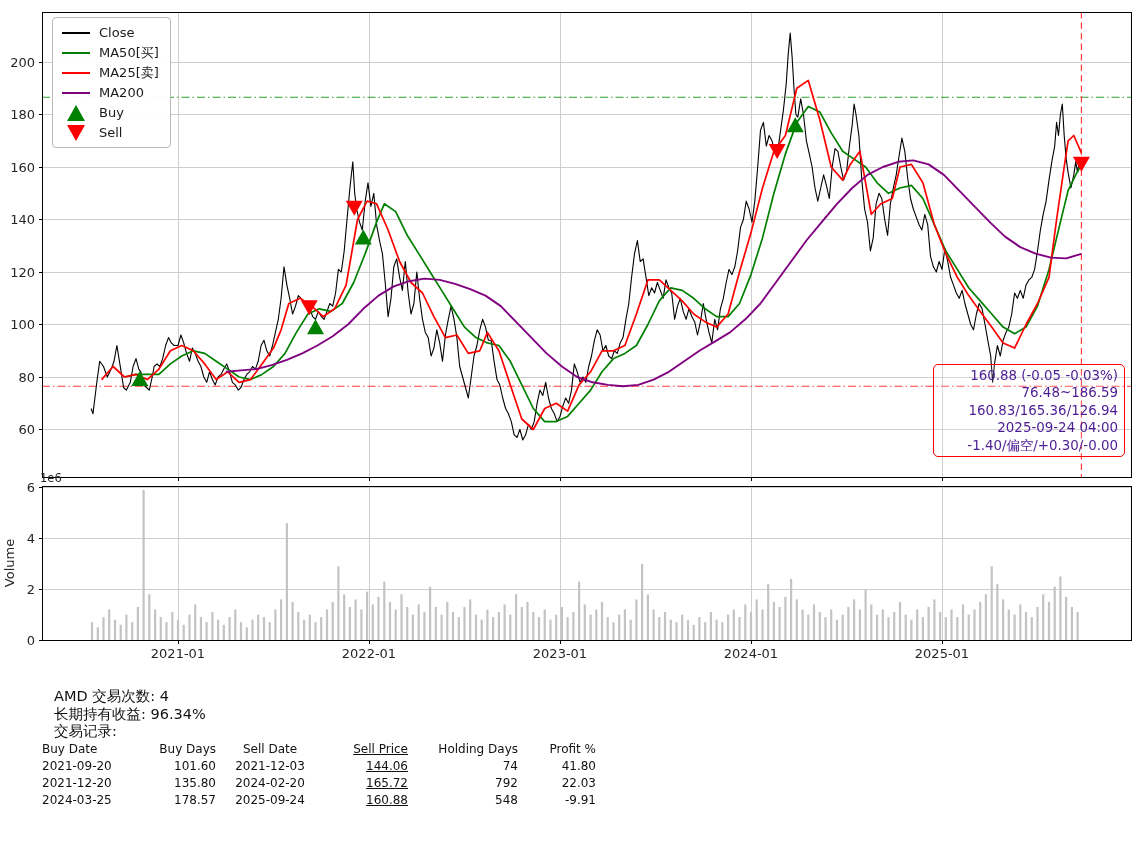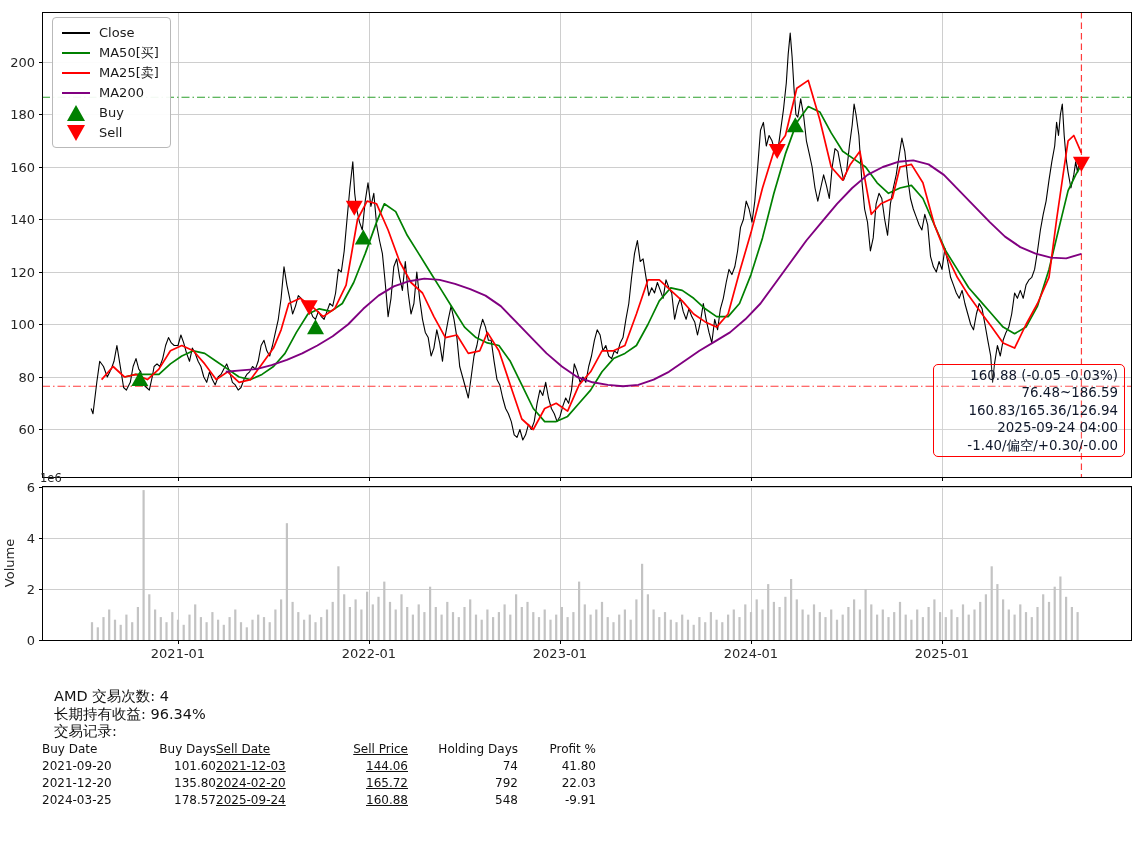--- a/index.html
+++ b/index.html
@@ -12,29 +12,29 @@
     border:1px solid #b9b9b9;border-radius:4px;padding:7px 11px 7px 9px;
     display:flex;flex-direction:column;gap:5px;}
   .legend-row{display:flex;align-items:center;gap:9px;height:15px;font-size:13px;color:#1a1a1a;white-space:nowrap;}
   .swatch-wrap{width:28px;display:flex;justify-content:center;align-items:center;}
   .swatch-line{width:28px;height:0;border-top:2.3px solid #000;}
   .tri-up{width:0;height:0;border-left:9px solid transparent;border-right:9px solid transparent;border-bottom:16px solid #008000;}
   .tri-down{width:0;height:0;border-left:9px solid transparent;border-right:9px solid transparent;border-top:16px solid #ff0000;}
 
   .annotation{position:absolute;left:933px;top:364px;width:178px;z-index:3;
     border:1.5px solid #ff0000;border-radius:5px;background:rgba(255,255,255,.15);
-    color:#0f172a;font-size:13.4px;line-height:17.4px;text-align:right;padding:2px 6px;}
+    color:#4c1d95;font-size:13.4px;line-height:17.4px;text-align:right;padding:2px 6px;}
 
   .stats{position:absolute;left:42px;top:688px;color:#111;font-size:14.5px;line-height:17.6px;}
   .stats .sline{height:17.6px;margin-left:12px;}
   table.trades{border-collapse:collapse;margin-top:0;}
   table.trades th,table.trades td{font-size:12px;font-weight:normal;padding:0;line-height:17.2px;color:#111;white-space:nowrap;}
   .c0{width:96px;text-align:left;padding-left:8px;}
   .c1{width:78px;text-align:right;}
-  .c2{width:108px;text-align:left;padding-left:12px;text-decoration:underline;}
+  .c2{width:108px;text-align:center;padding-left:12px;}
   .c3{width:84px;text-align:right;text-decoration:underline;}
   .c4{width:110px;text-align:right;}
   .c5{width:78px;text-align:right;}
 </style>
 </head>
 <body>
 
 <div id="fig">
   <svg id="chart-svg" width="1139" height="675">
       <defs>

